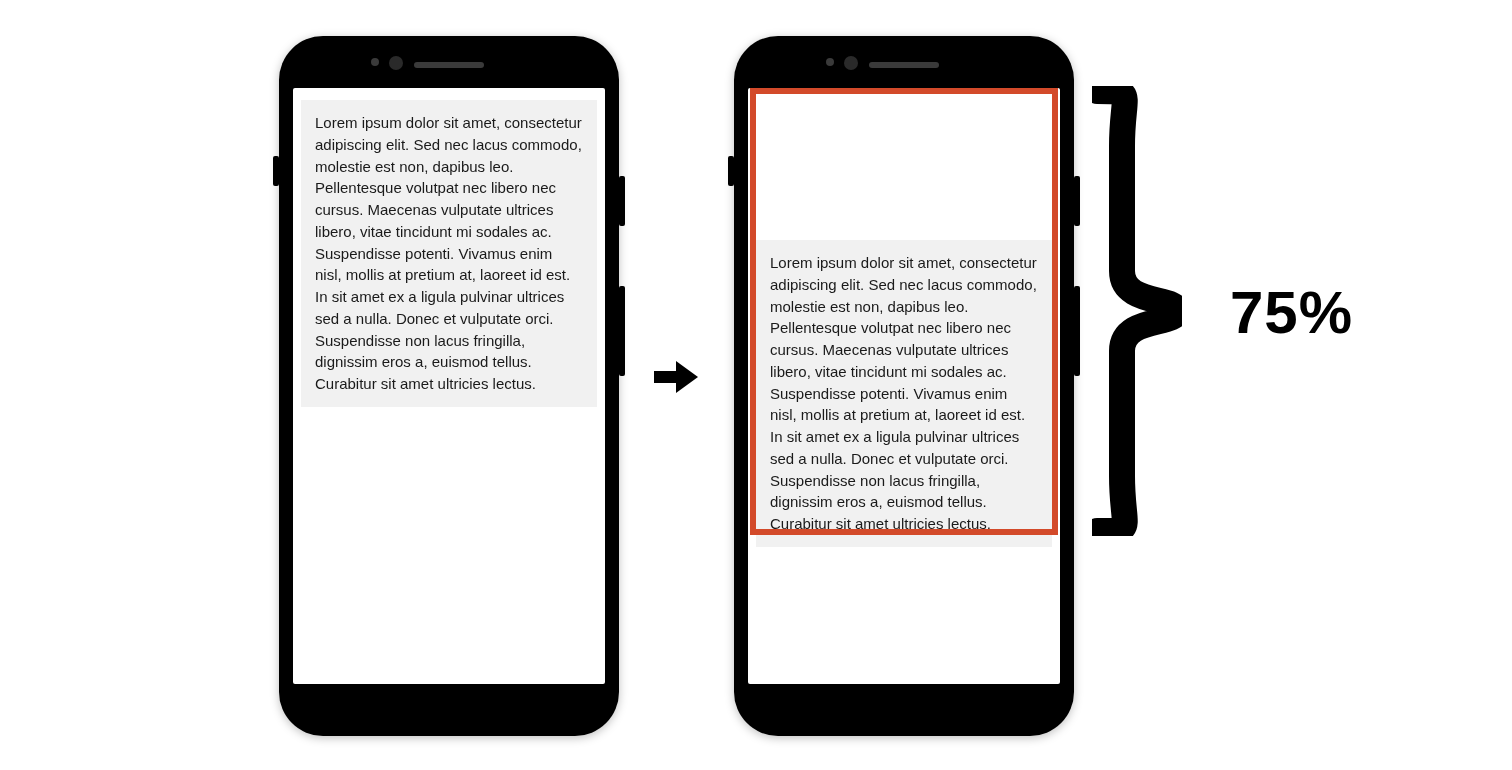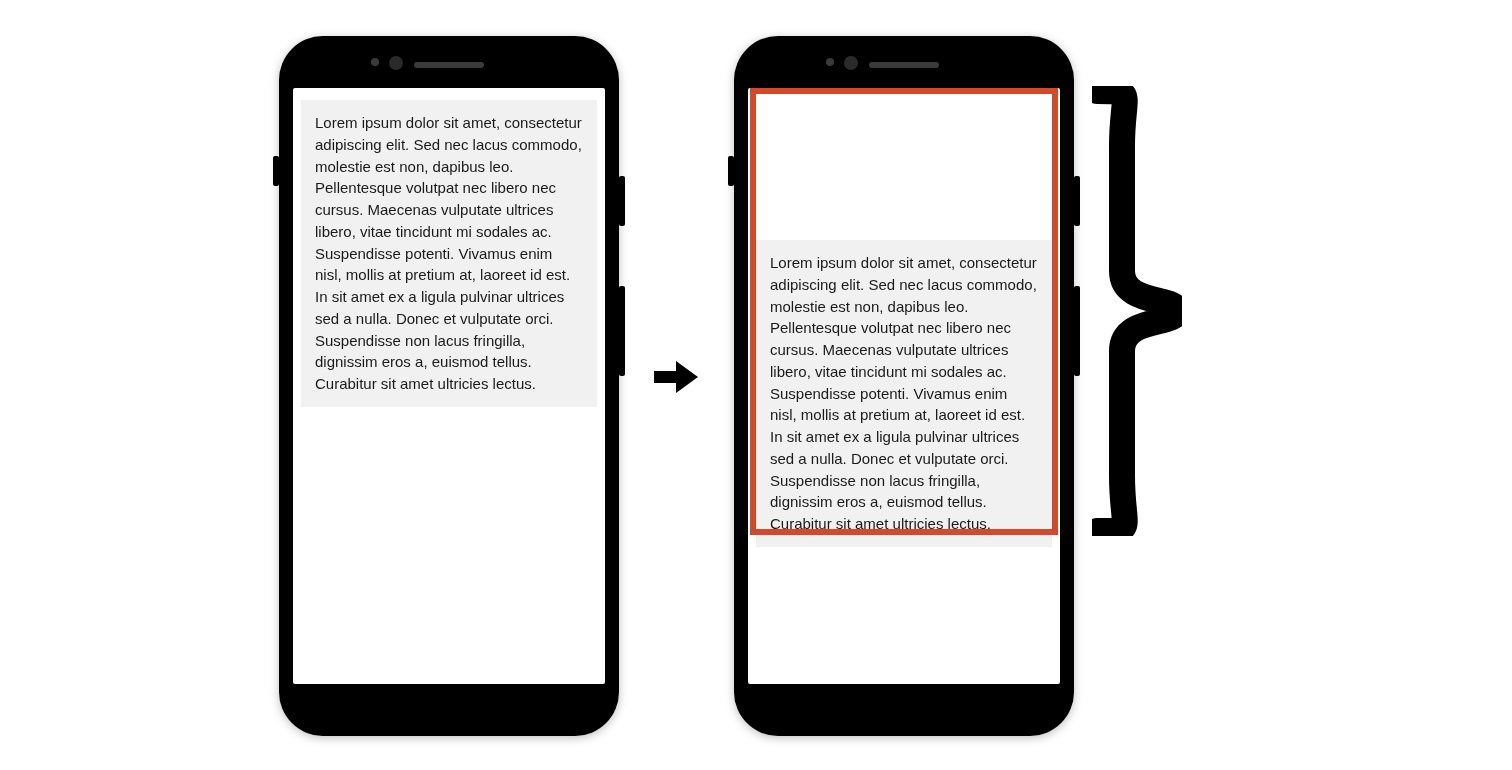--- a/index.html
+++ b/index.html
@@ -180,14 +180,15 @@
       <path d="M 5 5
                C 45 5, 30 5, 30 60
                L 30 185
                C 30 220, 85 210, 85 225
                C 85 240, 30 230, 30 265
                L 30 390
                C 30 445, 45 445, 5 445" fill="none" stroke="#000" stroke-width="26" stroke-linecap="round"></path>
     </svg>
   </div>
 
+  <div class="pct-label" style="left:1198px; top:278px;">75%</div>
 
 </div>
 
 </body></html>

